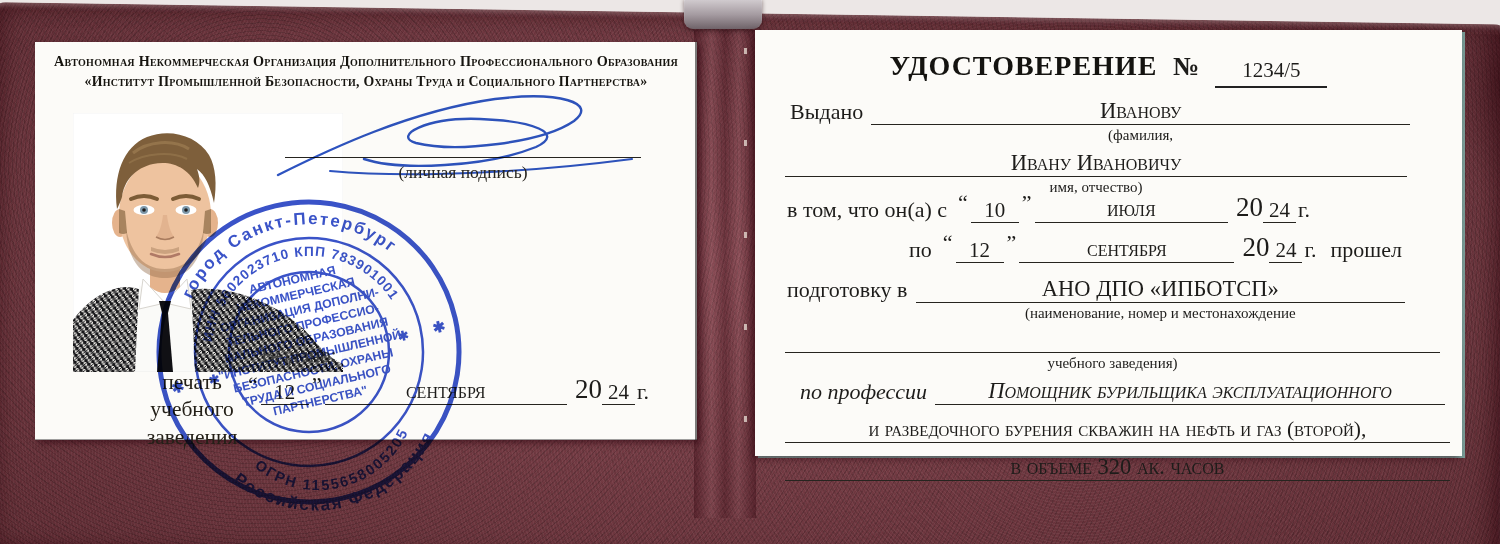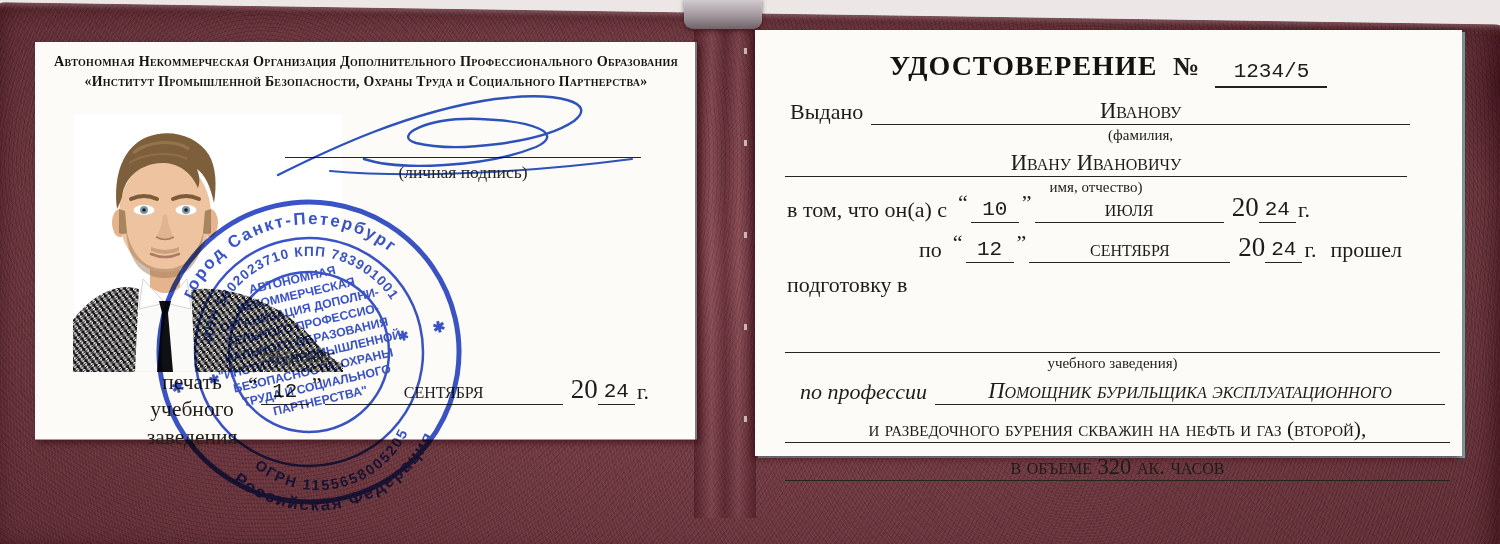--- a/index.html
+++ b/index.html
@@ -44,39 +44,39 @@
   .seal-note{position:absolute;left:90px;top:327px;width:134px;text-align:center;
     font-size:21.5px;line-height:1.27;color:#242018;}
   .vydano{position:absolute;left:226px;top:301px;font-size:21px;color:#404040;}
   .lp-date{position:absolute;left:210px;top:332px;width:404px;display:flex;align-items:flex-end;}
   
   .lbl{font-size:22px;white-space:nowrap;padding-right:8px;}
   .line-wrap{flex:1;position:relative;}
   .uline{display:flex;justify-content:center;align-items:flex-end;border-bottom:1.6px solid #26241f;min-height:30px;}
   .val{font-size:22.5px;line-height:1.05;padding:0 6px 1px;white-space:nowrap;}
   .sc{font-variant:small-caps;}
-  .num{font-family:Liberation Mono, monospace;font-size:21px;}
+  .num{font-family:Liberation Serif, serif;font-size:21px;}
   .sub-cap{position:absolute;top:100%;left:0;right:0;text-align:center;font-size:15px;margin-top:2px;white-space:nowrap;}
   .q{font-size:22px;padding:0 3px;line-height:1;align-self:flex-start;}
   .w-day{flex:0 0 48px;}
   .w-month{flex:1;}
   .w-year{flex:0 0 30px;}
   .yr{font-size:27px;margin-left:8px;white-space:nowrap;}
   .unit{font-size:22px;margin-left:2px;white-space:nowrap;}
   .tail-word{font-size:22px;margin-left:14px;white-space:nowrap;}
   
   .rrow{position:absolute;display:flex;align-items:flex-end;}
   .r-title{top:20px;left:0;right:0;justify-content:center;align-items:flex-end;gap:16px;}
   .rt-word{font-weight:bold;font-size:28px;letter-spacing:1px;color:#141310;}
   .rt-no{font-weight:bold;font-size:26px;}
   .num-line{flex:0 0 112px;border-bottom:2px solid #222;text-align:center;padding-bottom:3px;margin-bottom:-6px;}
   .r2{top:64px;left:35px;right:52px;}
   .r3{top:116px;left:30px;right:55px;}
   .r4{top:162px;left:32px;right:152px;}
-  .r5{top:202px;left:164px;right:60px;}
+  .r5{top:202px;left:154px;right:60px;}
   .r6{top:242px;left:32px;right:57px;}
   .r7{top:292px;left:30px;right:22px;}
   .r8{top:344px;left:45px;right:17px;font-style:italic;}
   .r9{top:382px;left:30px;right:12px;}
   .r10{top:420px;left:30px;right:12px;}
   
   .stamp-wrap{position:absolute;left:114px;top:150px;width:320px;height:320px;
     transform:rotate(-13deg);mix-blend-mode:multiply;opacity:.93;}
 </style>
 </head>
@@ -279,20 +279,26 @@
       <span class="yr">20</span>
       <span class="uline w-year">
           <span class="val num">24</span>
         </span>
       <span class="unit">г.</span>
       <span class="tail-word">прошел</span>
     </div>
 
     <div class="rrow r6">
       <span class="lbl">подготовку в</span>
+      <span class="line-wrap">
+        <span class="uline">
+            <span class="val">АНО ДПО «ИПБОТСП»</span>
+          </span>
+        <span class="sub-cap">(наименование, номер и местонахождение</span>
+      </span>
     </div>
 
     <div class="rrow r7">
       <span class="line-wrap">
         <span class="uline"></span>
         <span class="sub-cap">учебного заведения)</span>
       </span>
     </div>
 
     <div class="rrow r8">

